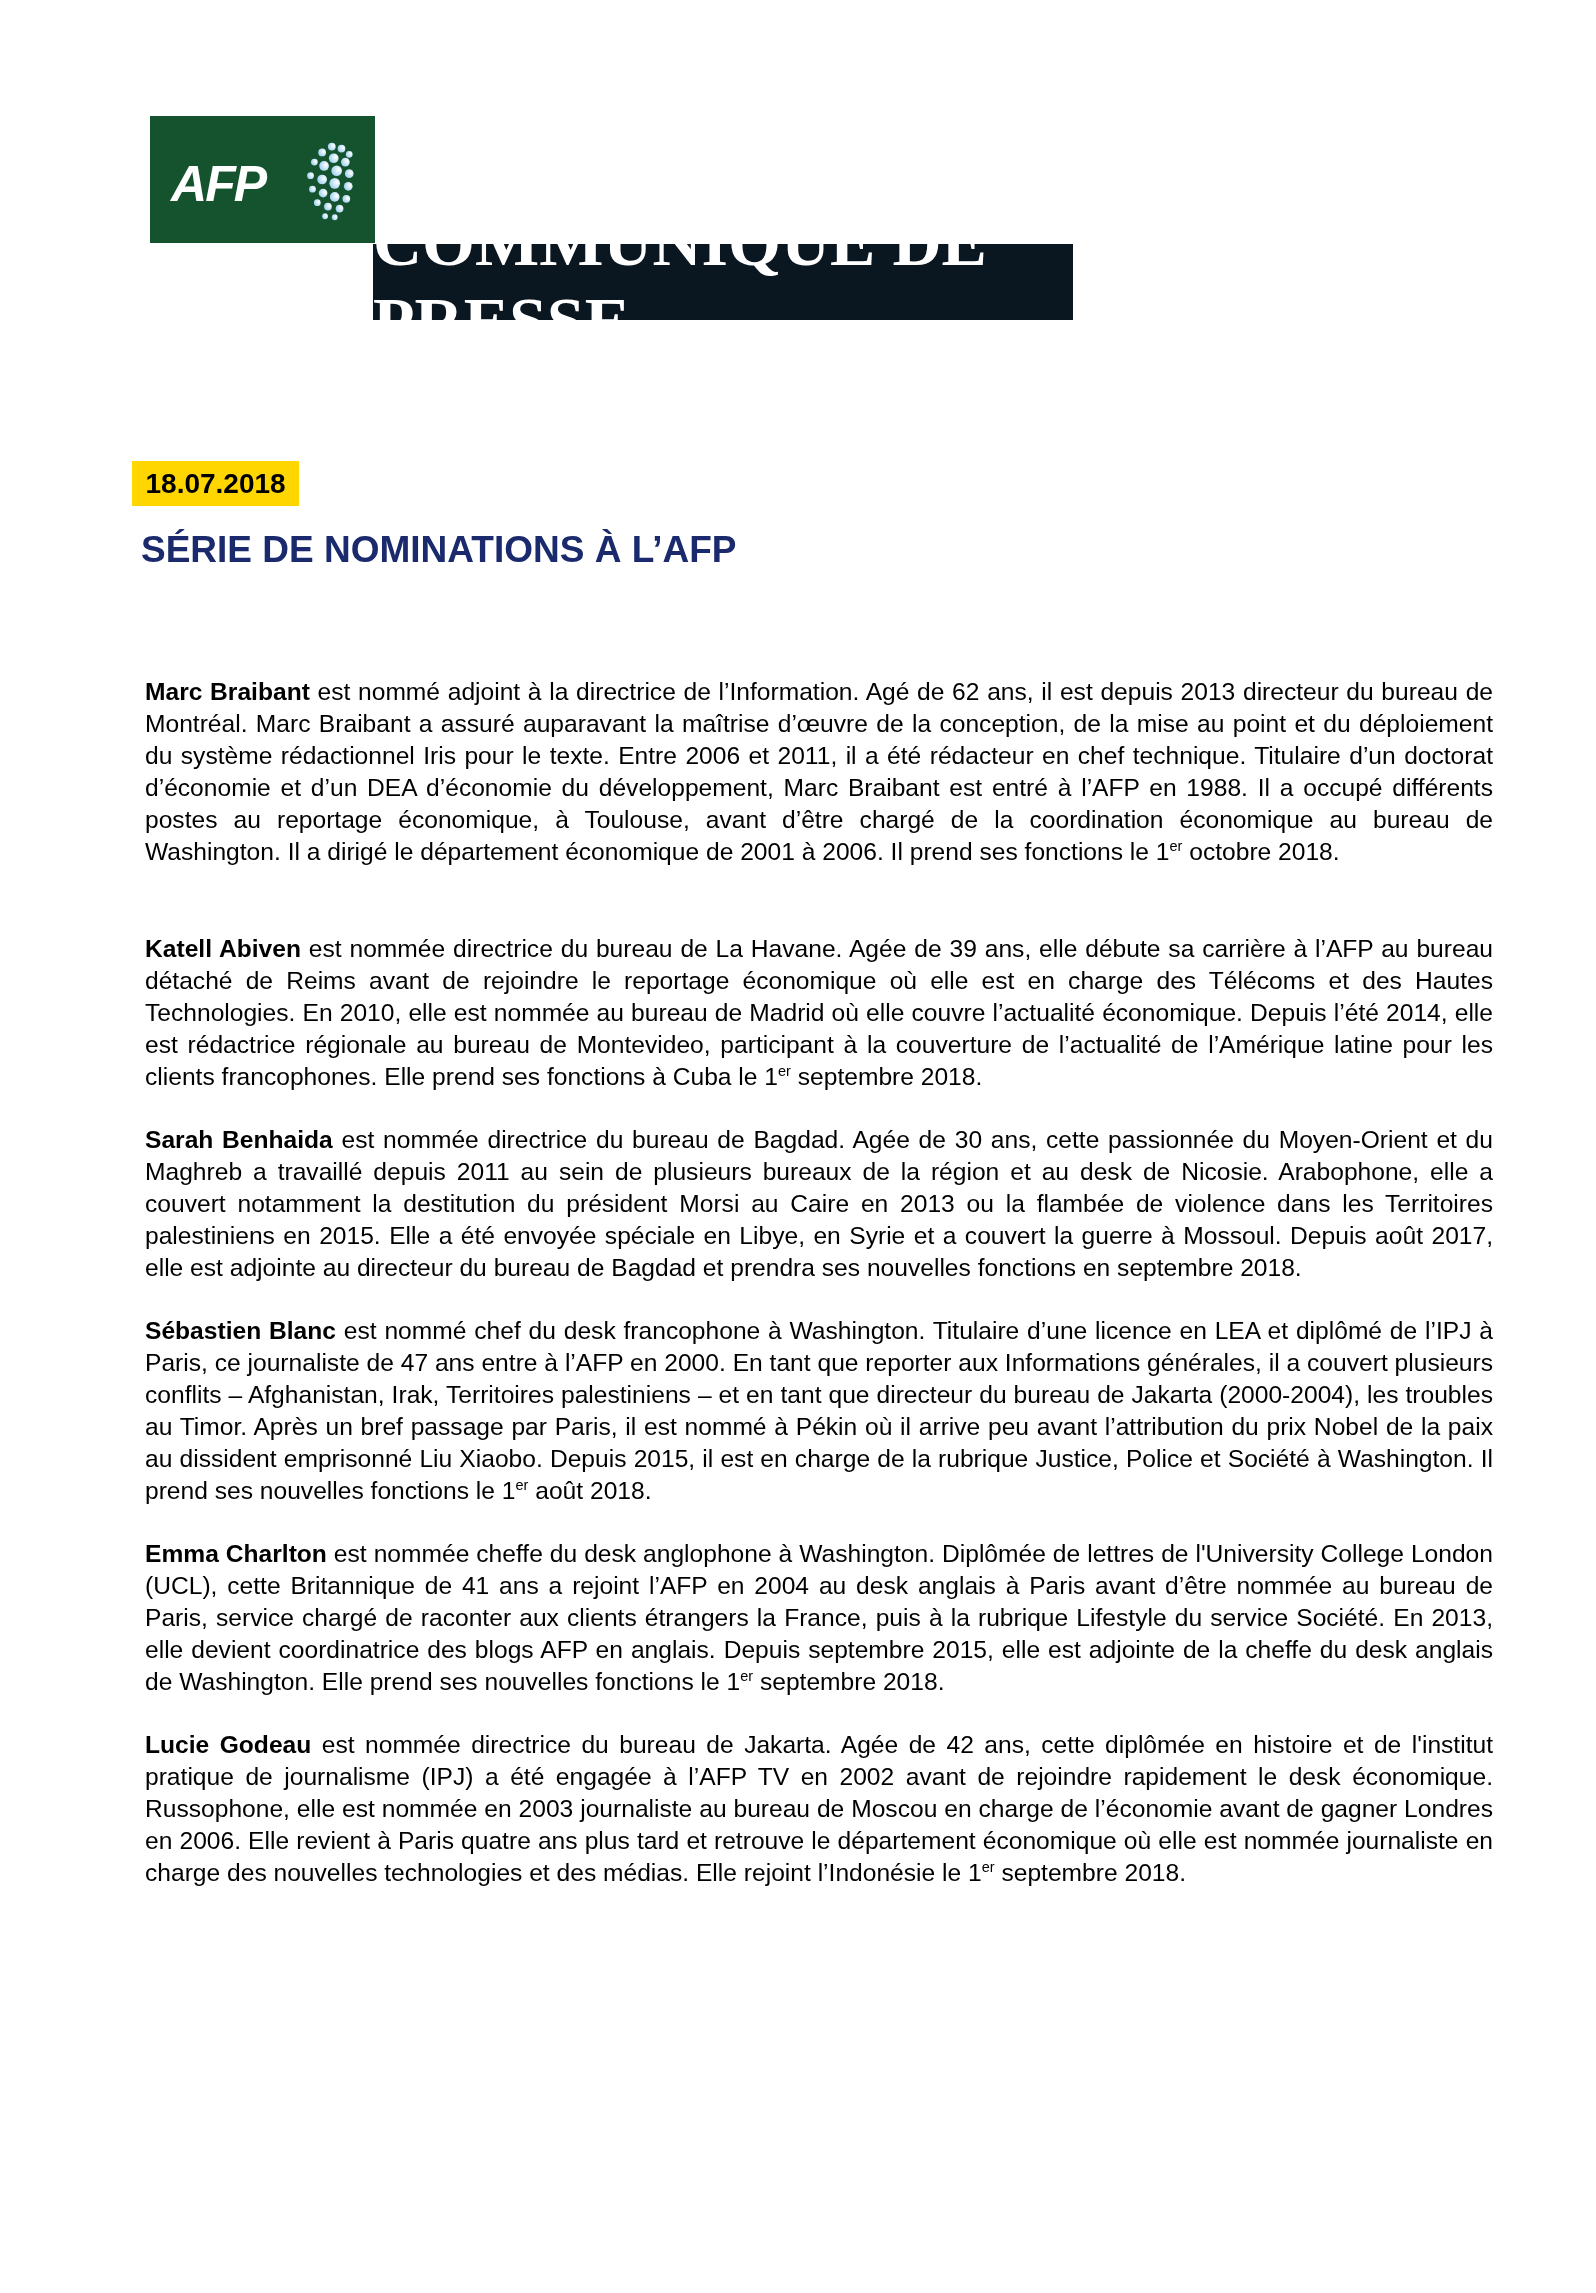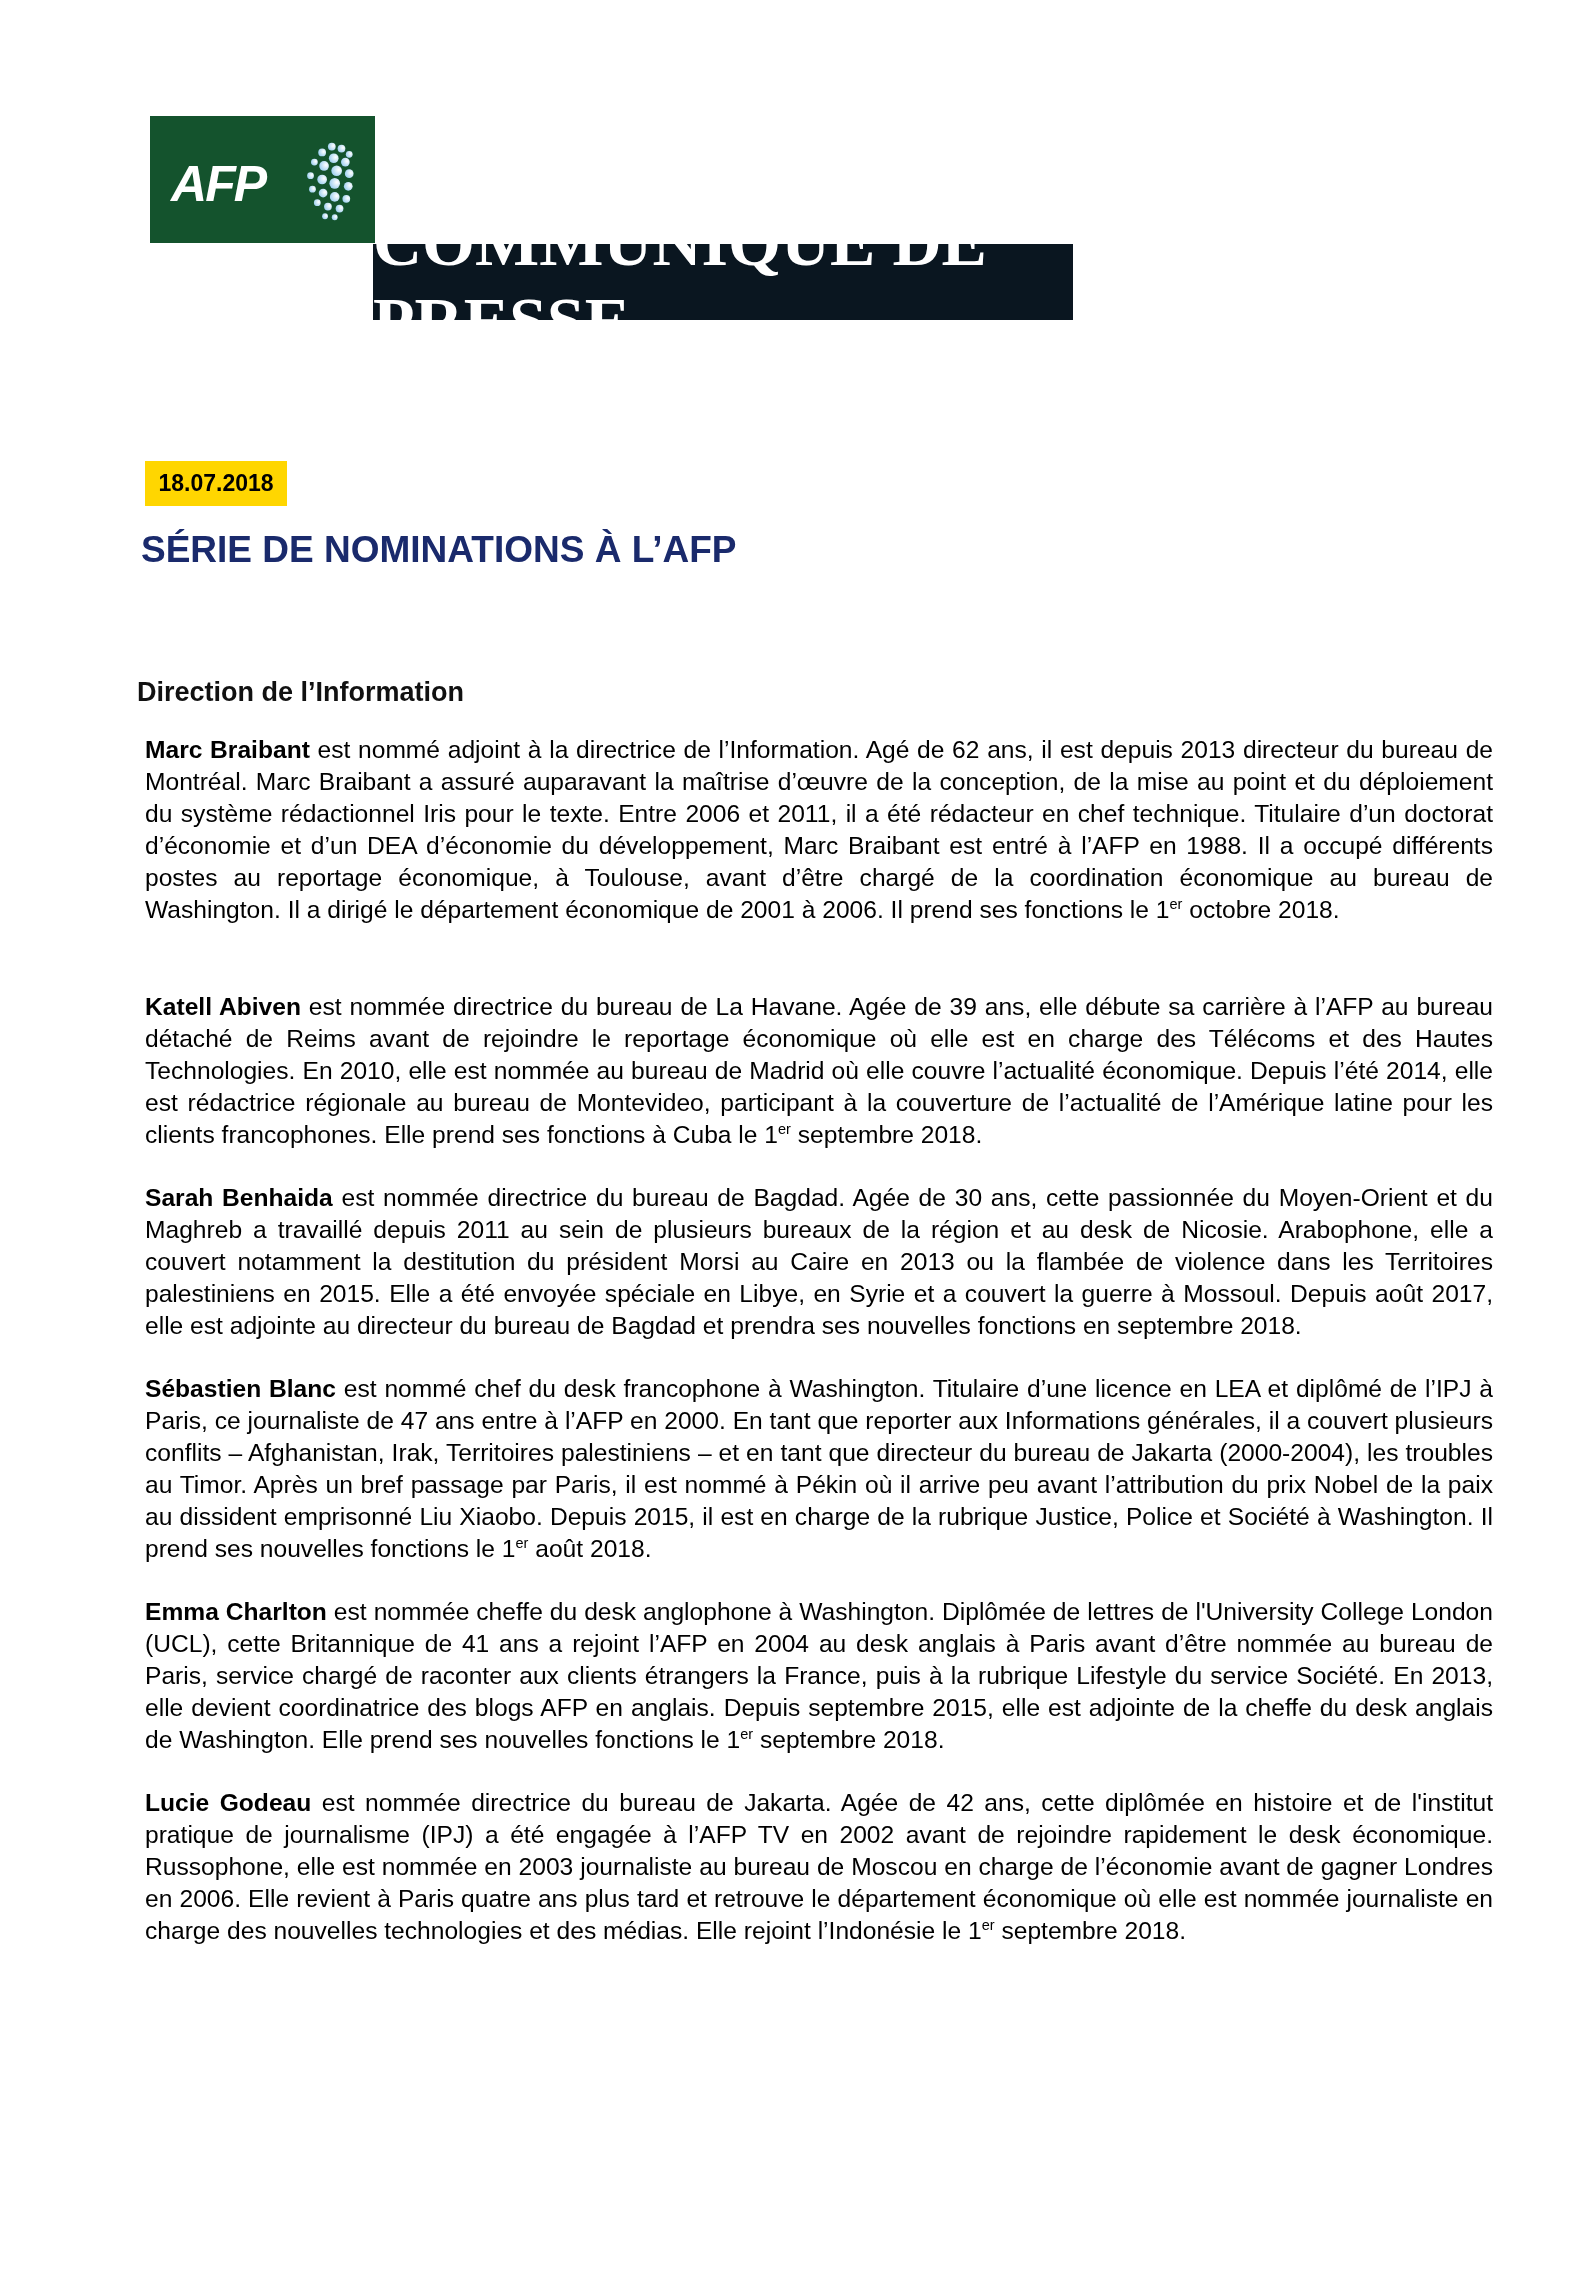--- a/index.html
+++ b/index.html
@@ -8,21 +8,21 @@
   .logo { position: absolute; left: 150px; top: 116px; width: 225px; height: 127px;
           background: #14532d; }
   .logo .afp { position: absolute; left: 21px; top: 39px; font-family: "Liberation Sans", sans-serif;
                font-weight: bold; font-style: italic; font-size: 50px; color: #fff; letter-spacing: -1.9px; }
   .logo svg { position: absolute; left: 143px; top: 19.3px; }
   .banner { position: absolute; left: 373px; top: 244px; width: 700px; height: 76px;
             background: #0a1620; color: #fff; display: flex; align-items: center; justify-content: center;
             font-family: "Liberation Serif", "DejaVu Serif", serif; font-weight: bold; font-size: 68px;
             letter-spacing: 0px; }
   .date { position: absolute; left: 132px; top: 461px; height: 45px; padding: 0 13.5px;
-          background: #ffd600; color: #000; font-weight: bold; font-size: 23px; line-height: 45px; margin-left: 13px; }
+          background: #ffd600; color: #000; font-weight: bold; font-size: 28px; line-height: 45px; }
   .title { position: absolute; left: 134px; top: 522px; font-weight: bold; font-size: 37px; color: #1a2a6c; }
   .content { position: absolute; left: 137px; top: 676px; width: 1356px; }
   .section-heading { font-weight: bold; font-size: 27px; margin: 0 0 25px 0; line-height: 33px; color: #111; }
   .para { font-size: 24.6px; line-height: 32px; text-align: justify; margin: 0 0 31px 8px; color: #000; }
   .para .name { font-weight: bold; }
   .para sup { font-size: 14.5px; line-height: 0; vertical-align: super; }
   .gap-after-section { height: 34px; }
 </style>
 </head>
 <body>
@@ -68,21 +68,20 @@
   <span>COMMUNIQUÉ DE PRESSE</span>
 </div>
 
 <div class="date">18.07.2018</div>
 
 <h1 class="title" style="margin:7px;">SÉRIE DE NOMINATIONS À L’AFP</h1>
 
 <div class="content">
 
   <section>
-    <h2 class="section-heading">Direction de l’Information</h2>
     <p class="para">
       <span class="name">Marc Braibant</span><span> est nommé adjoint à la directrice de l’Information. Agé de 62 ans, il est depuis 2013 directeur du bureau de Montréal. Marc Braibant a assuré auparavant la maîtrise d’œuvre de la conception, de la mise au point et du déploiement du système rédactionnel Iris pour le texte. Entre 2006 et 2011, il a été rédacteur en chef technique. Titulaire d’un doctorat d’économie et d’un DEA d’économie du développement, Marc Braibant est entré à l’AFP en 1988. Il a occupé différents postes au reportage économique, à Toulouse, avant d’être chargé de la coordination économique au bureau de Washington. Il a dirigé le département économique de 2001 à 2006. Il prend ses fonctions le 1</span><sup>er</sup><span> octobre 2018.</span>
     </p>
   </section>
 
   <div class="gap-after-section"></div>
 
   <section>
 
     <p class="para">

